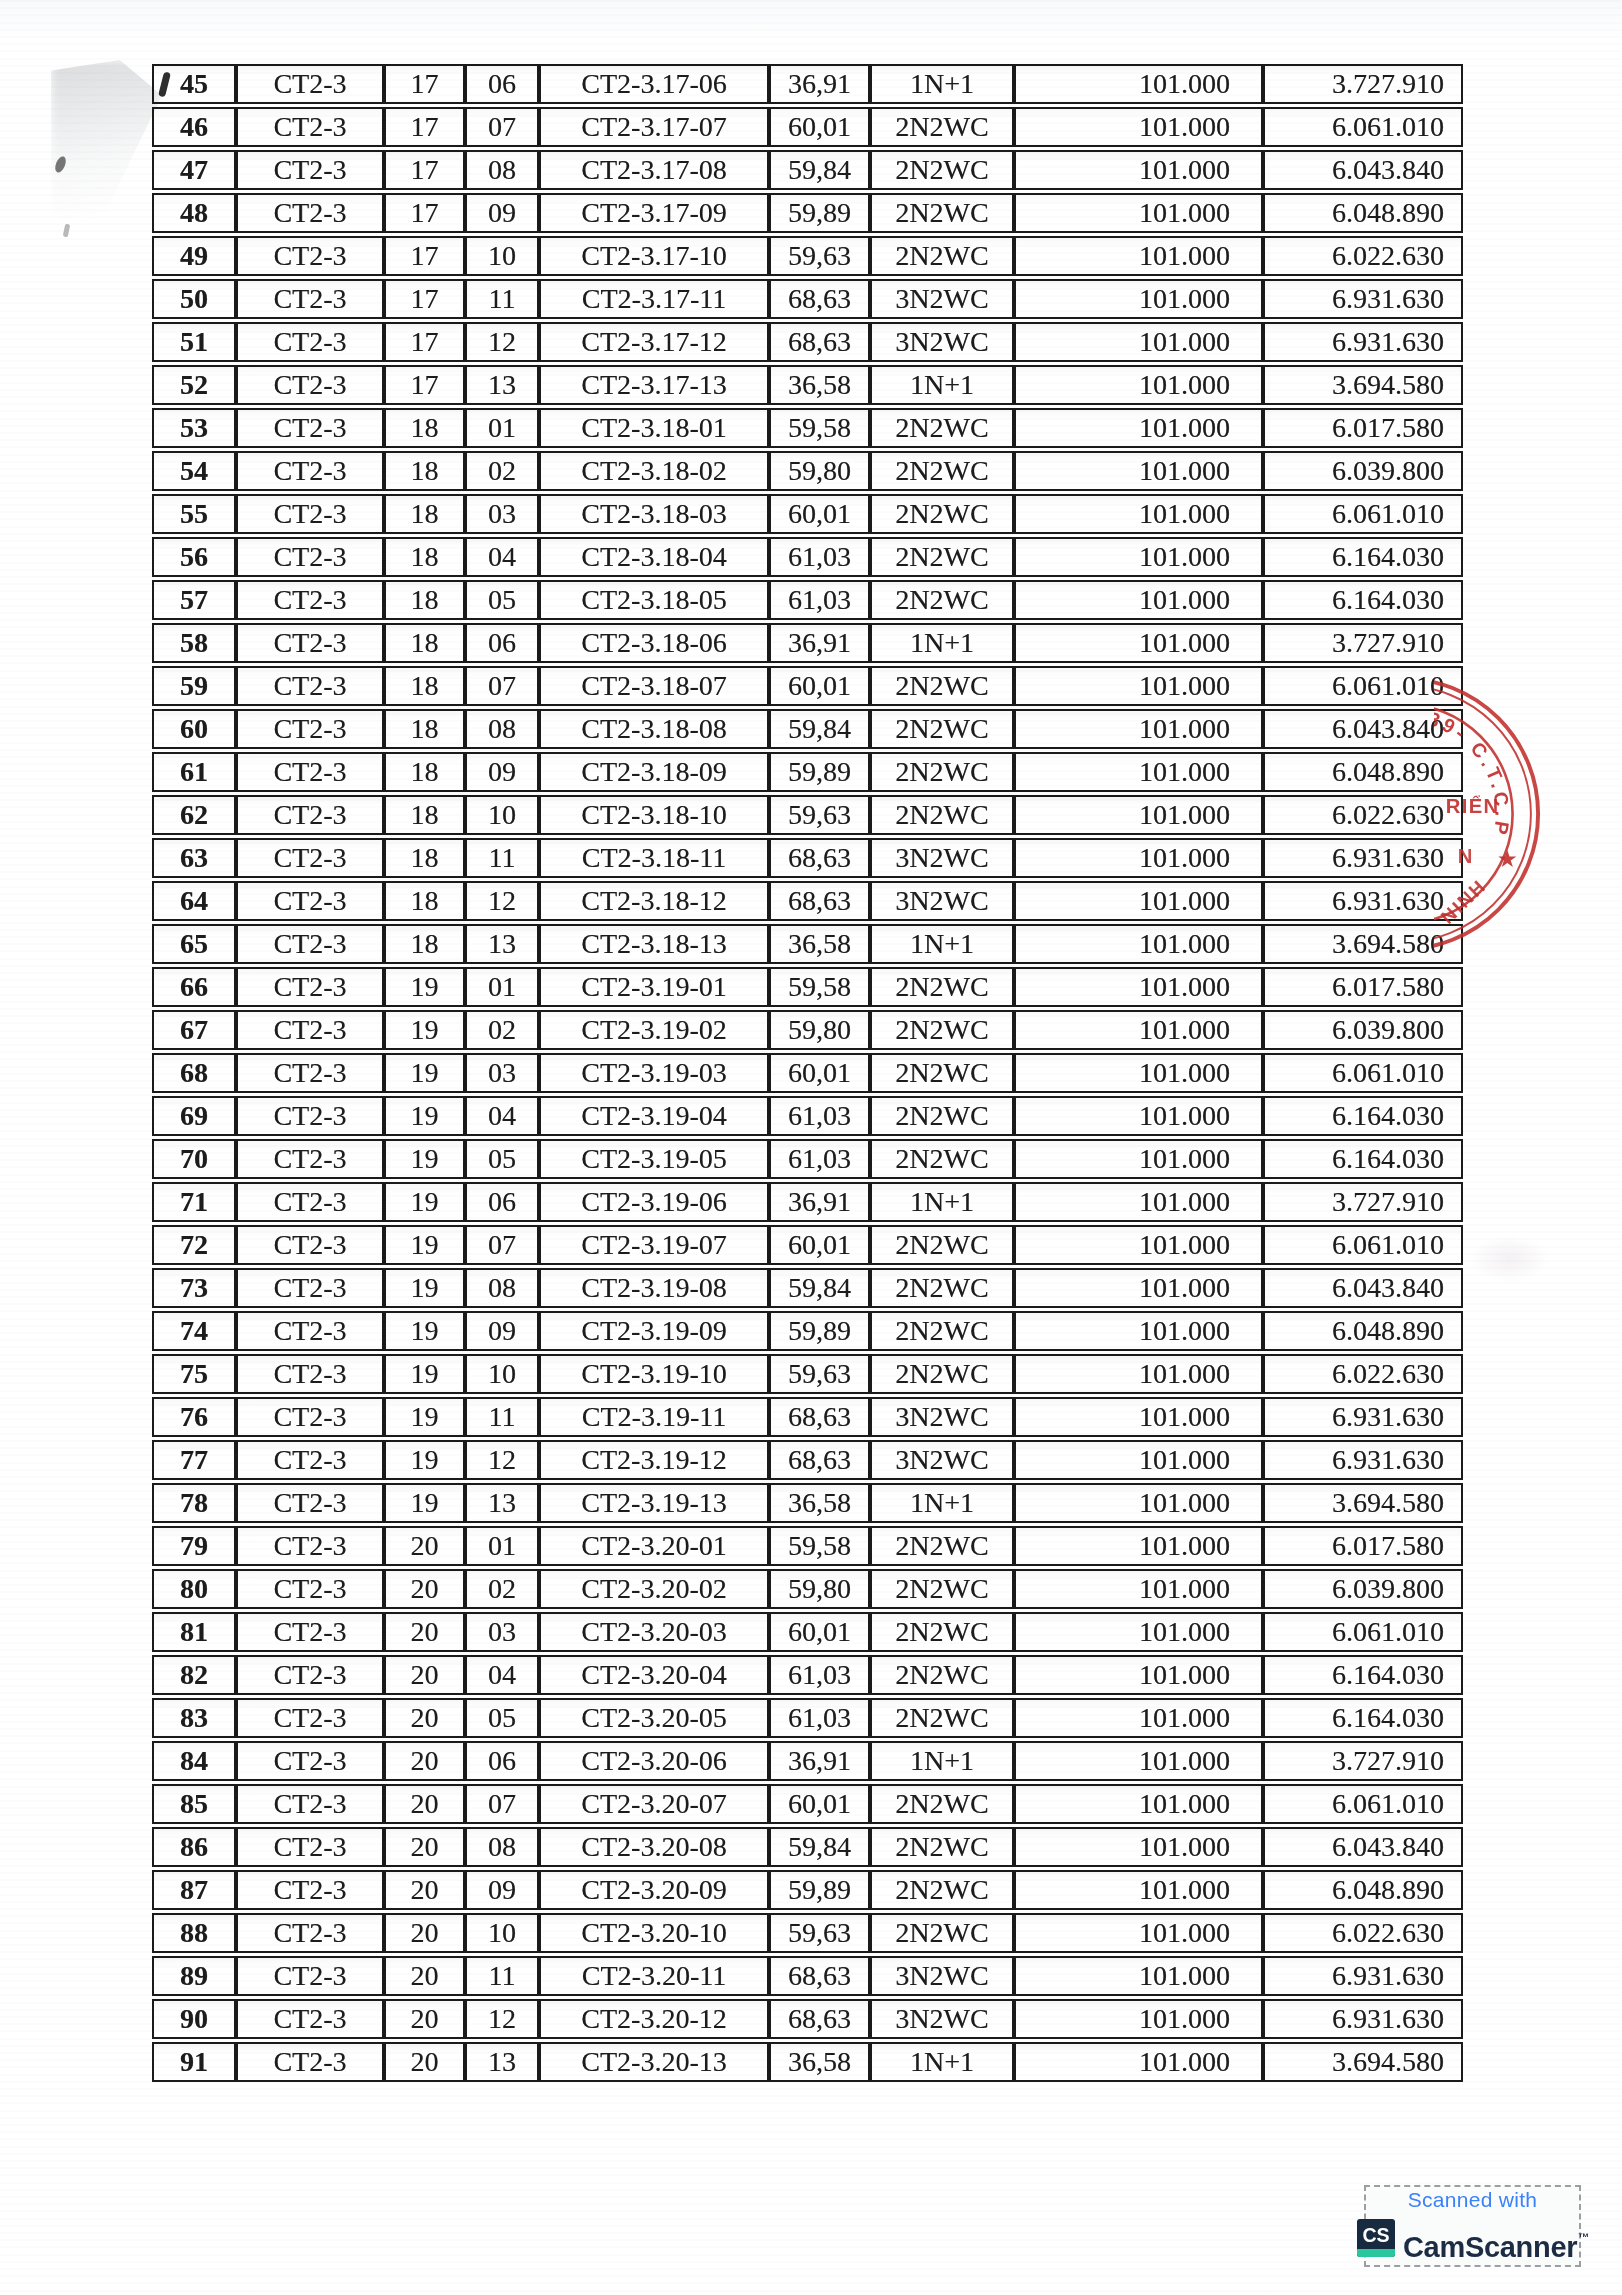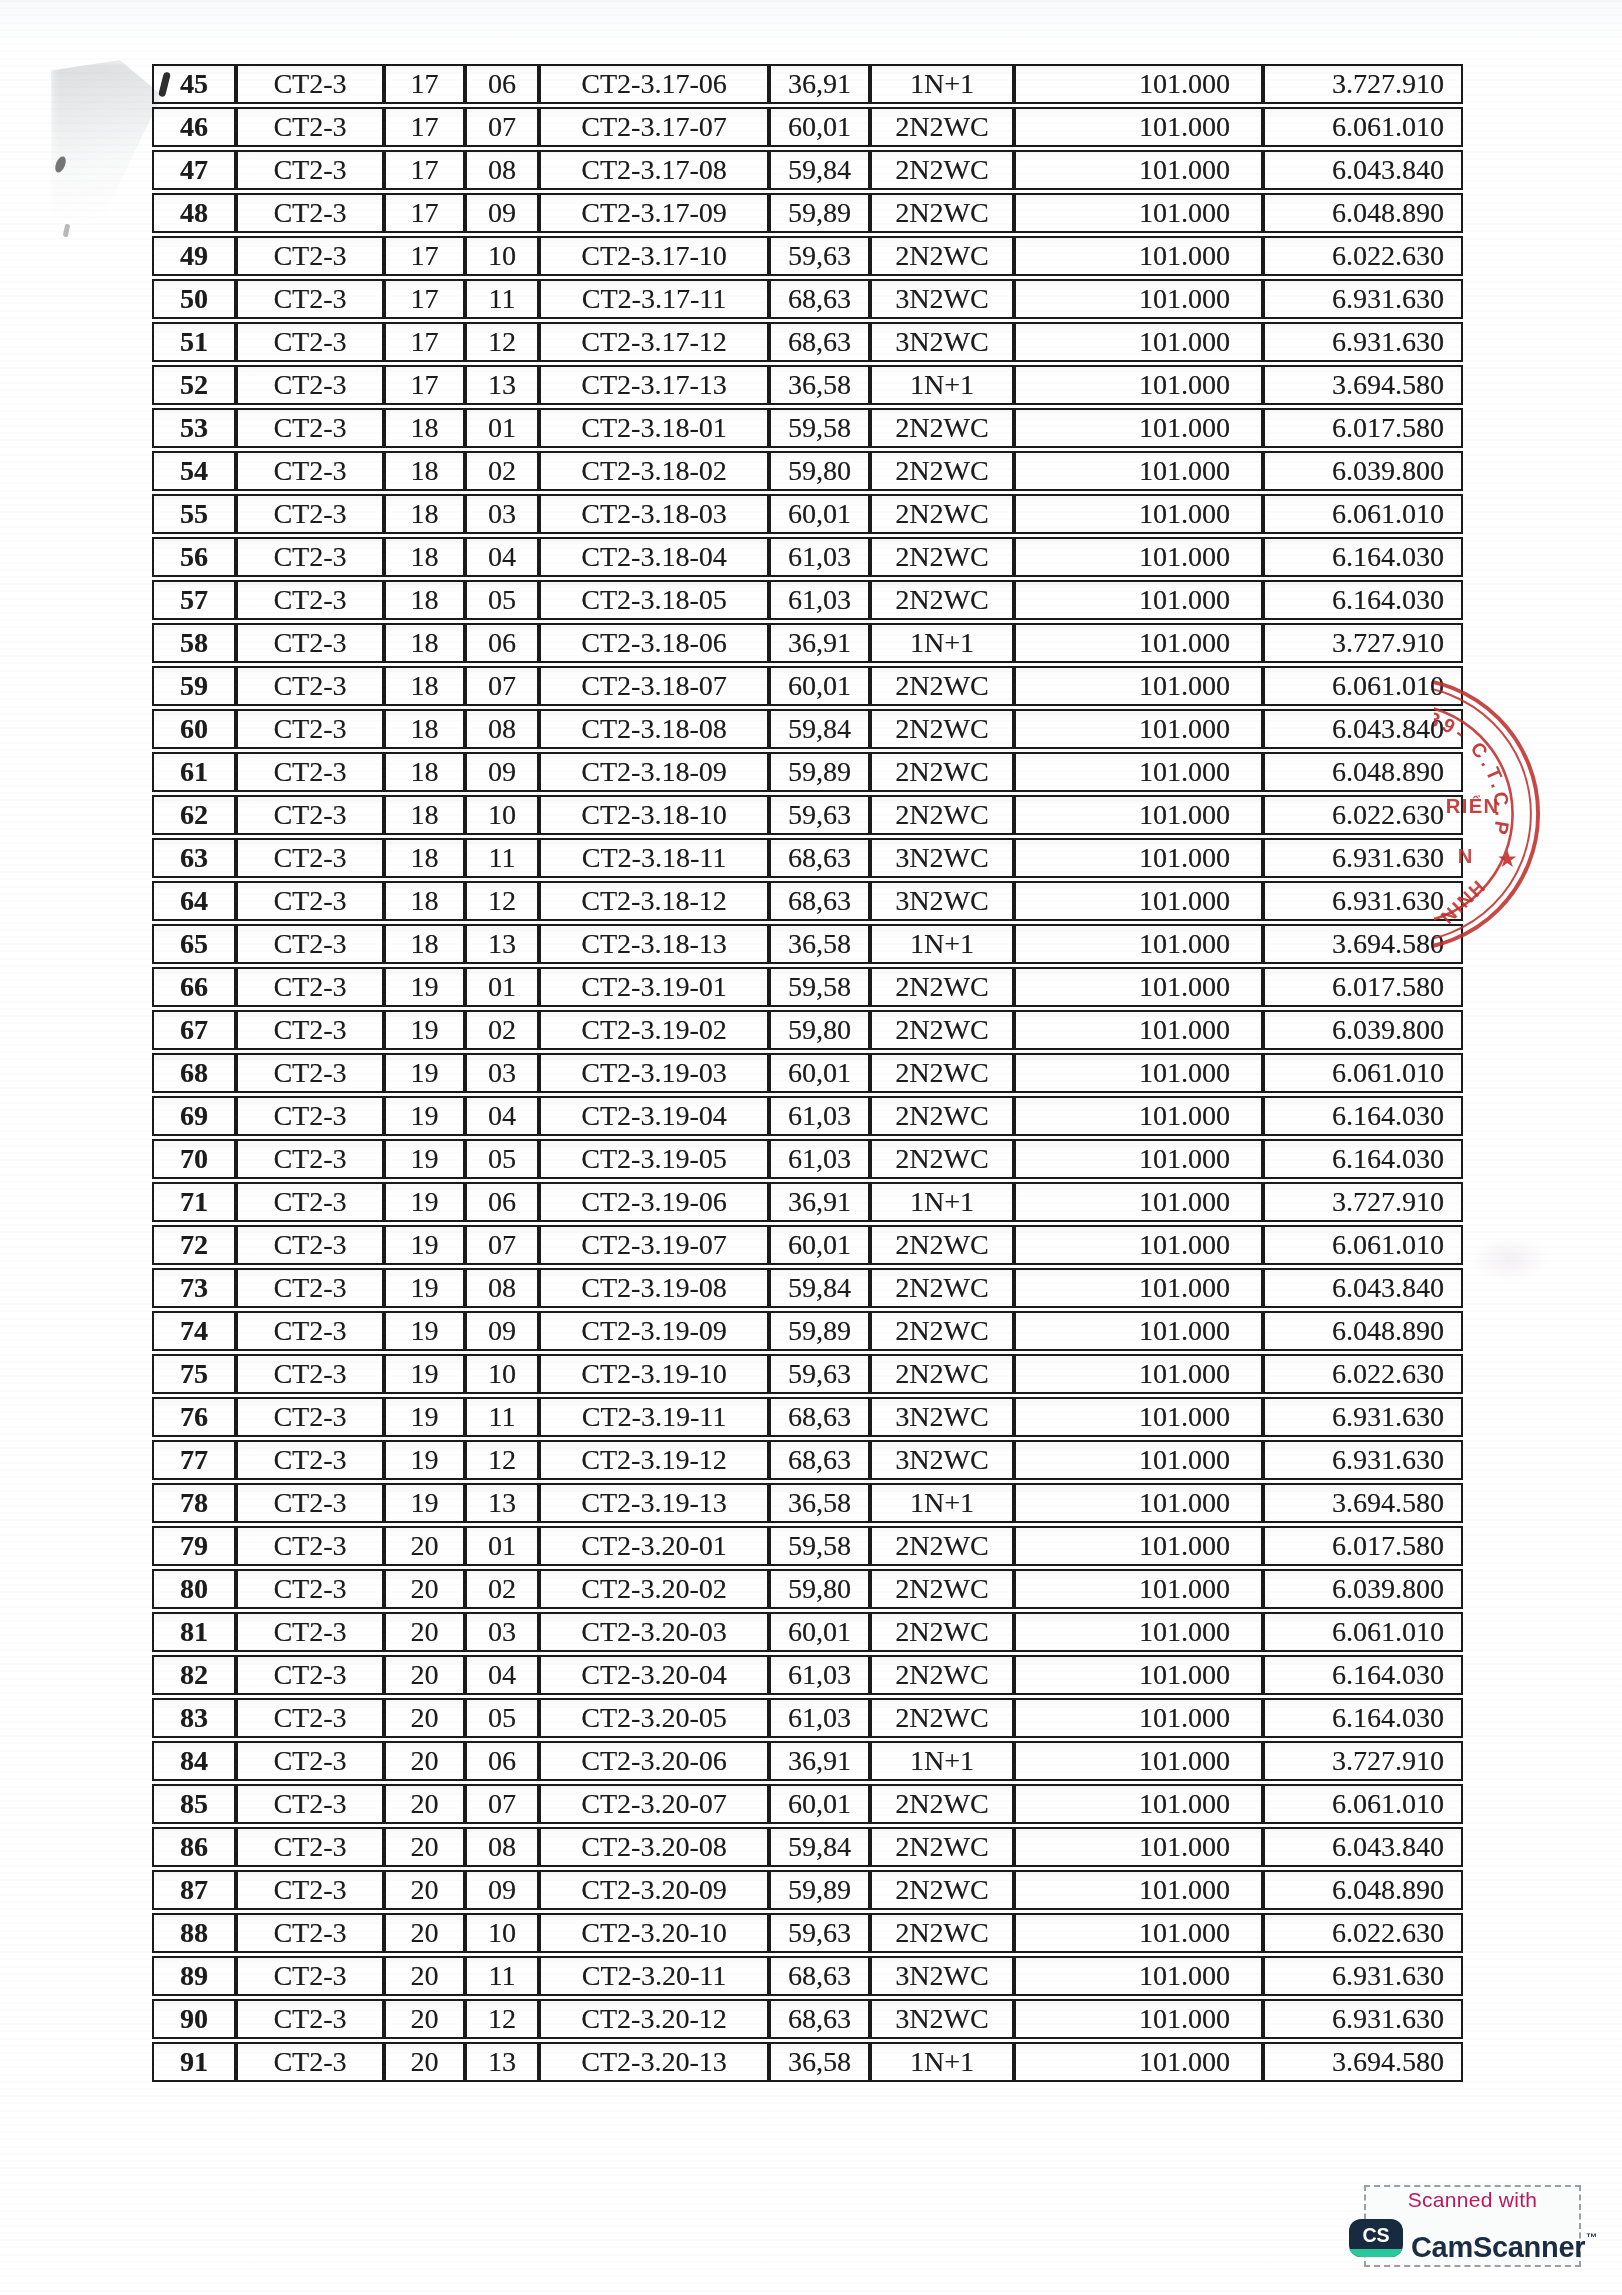--- a/index.html
+++ b/index.html
@@ -72,25 +72,25 @@
     filter:blur(2px);z-index:1;
   }
   
   .cam-badge{
     position:absolute;left:1364px;top:2185px;width:217px;height:82px;
     box-sizing:border-box;border:2px dashed #9b9fa2;background:#fafbfb;
     display:flex;flex-direction:column;align-items:center;justify-content:center;
     gap:2.6px;z-index:6;font-family:"Liberation Sans", sans-serif;
   }
   .cam-badge .scanned-with{
-    color:#be185d;font-size:21px;line-height:22px;letter-spacing:0.3px;
+    color:#3b82f6;font-size:21px;line-height:22px;letter-spacing:0.3px;
   }
   .cam-badge .brand-row{display:flex;align-items:center;gap:7.9px;}
   .cs-logo{
-    position:relative;width:54px;height:38px;background:#182a40;border-radius:12px;
+    position:relative;width:38px;height:38px;background:#182a40;border-radius:3px;
     overflow:hidden;flex:0 0 auto;
   }
   .cs-logo .cs-letters{
     position:absolute;left:0;right:0;top:1.3px;height:29px;
     color:#ffffff;font-weight:bold;font-size:19.6px;line-height:29px;text-align:center;
   }
   .cs-logo .teal-bar{
     position:absolute;left:0;right:0;bottom:0;height:8.5px;background:#29c79d;
   }
   .cam-badge .app-name{

